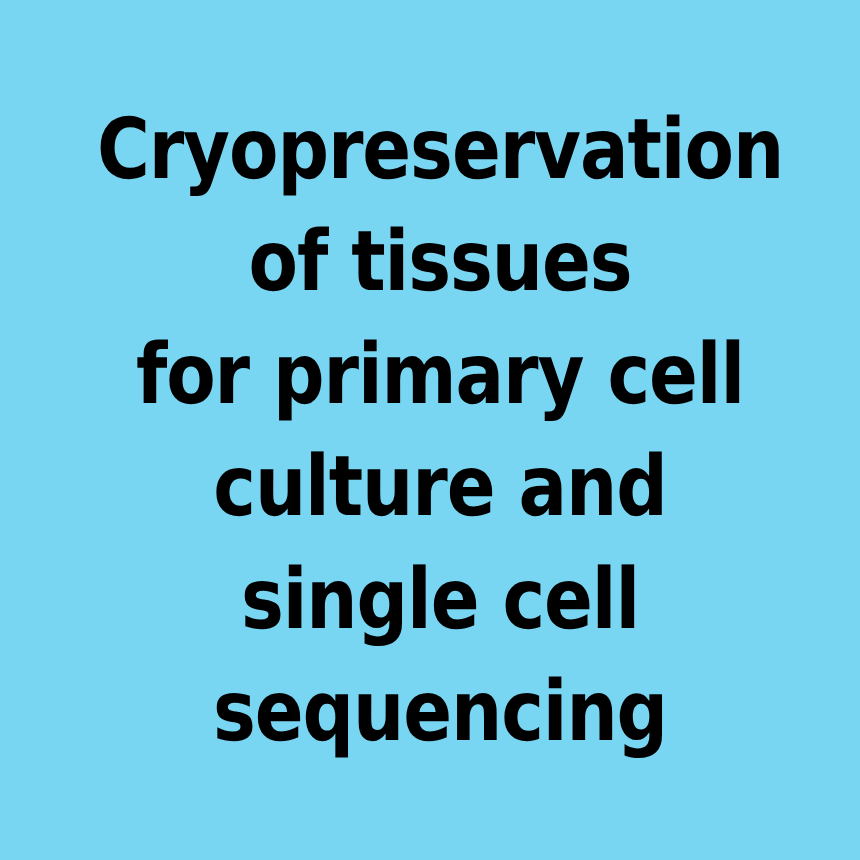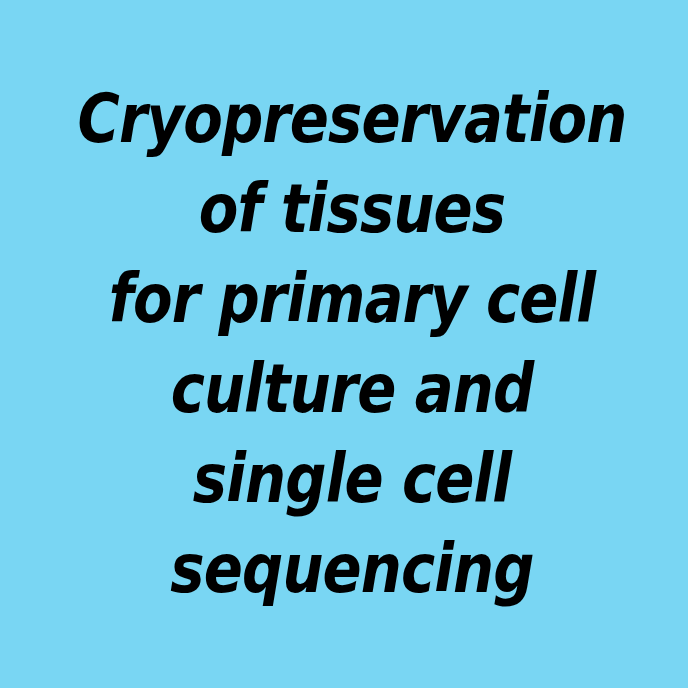--- a/index.html
+++ b/index.html
@@ -17,21 +17,20 @@
       height: 688px;
       background: #79D6F3;
       overflow: hidden;
     }
     .title-block {
       position: absolute;
       left: 0;
       top: 0;
       width: 688px;
       height: 688px;
-      font-style: italic;
     }
     
     .line-wrap {
       position: absolute;
       left: 352px;
       width: 0;
       height: 0;
     }
     .line-wrap .txt {
       position: absolute;

